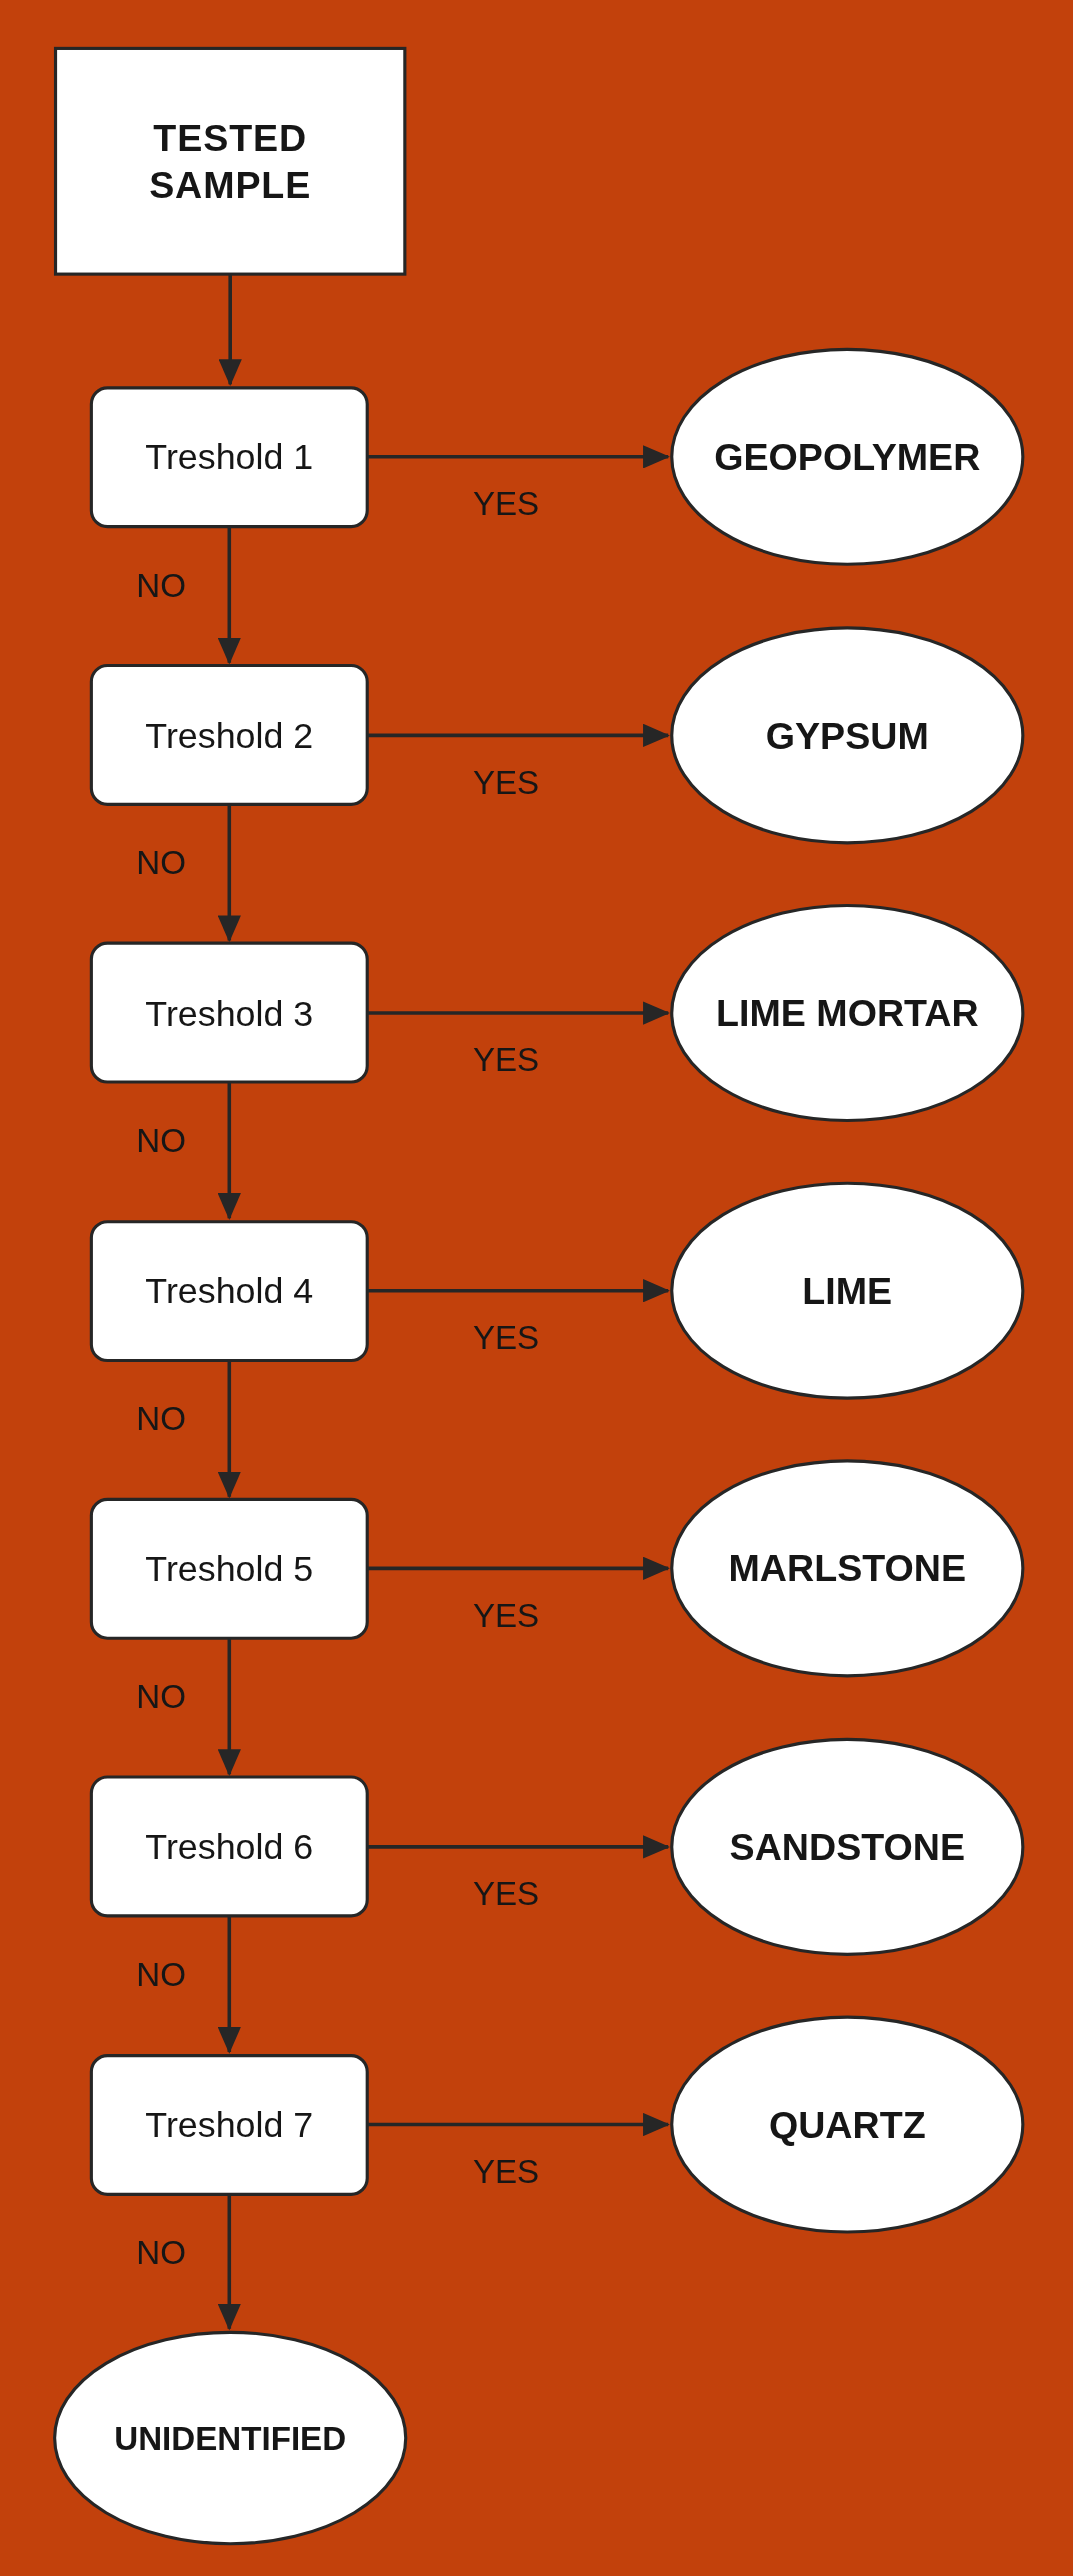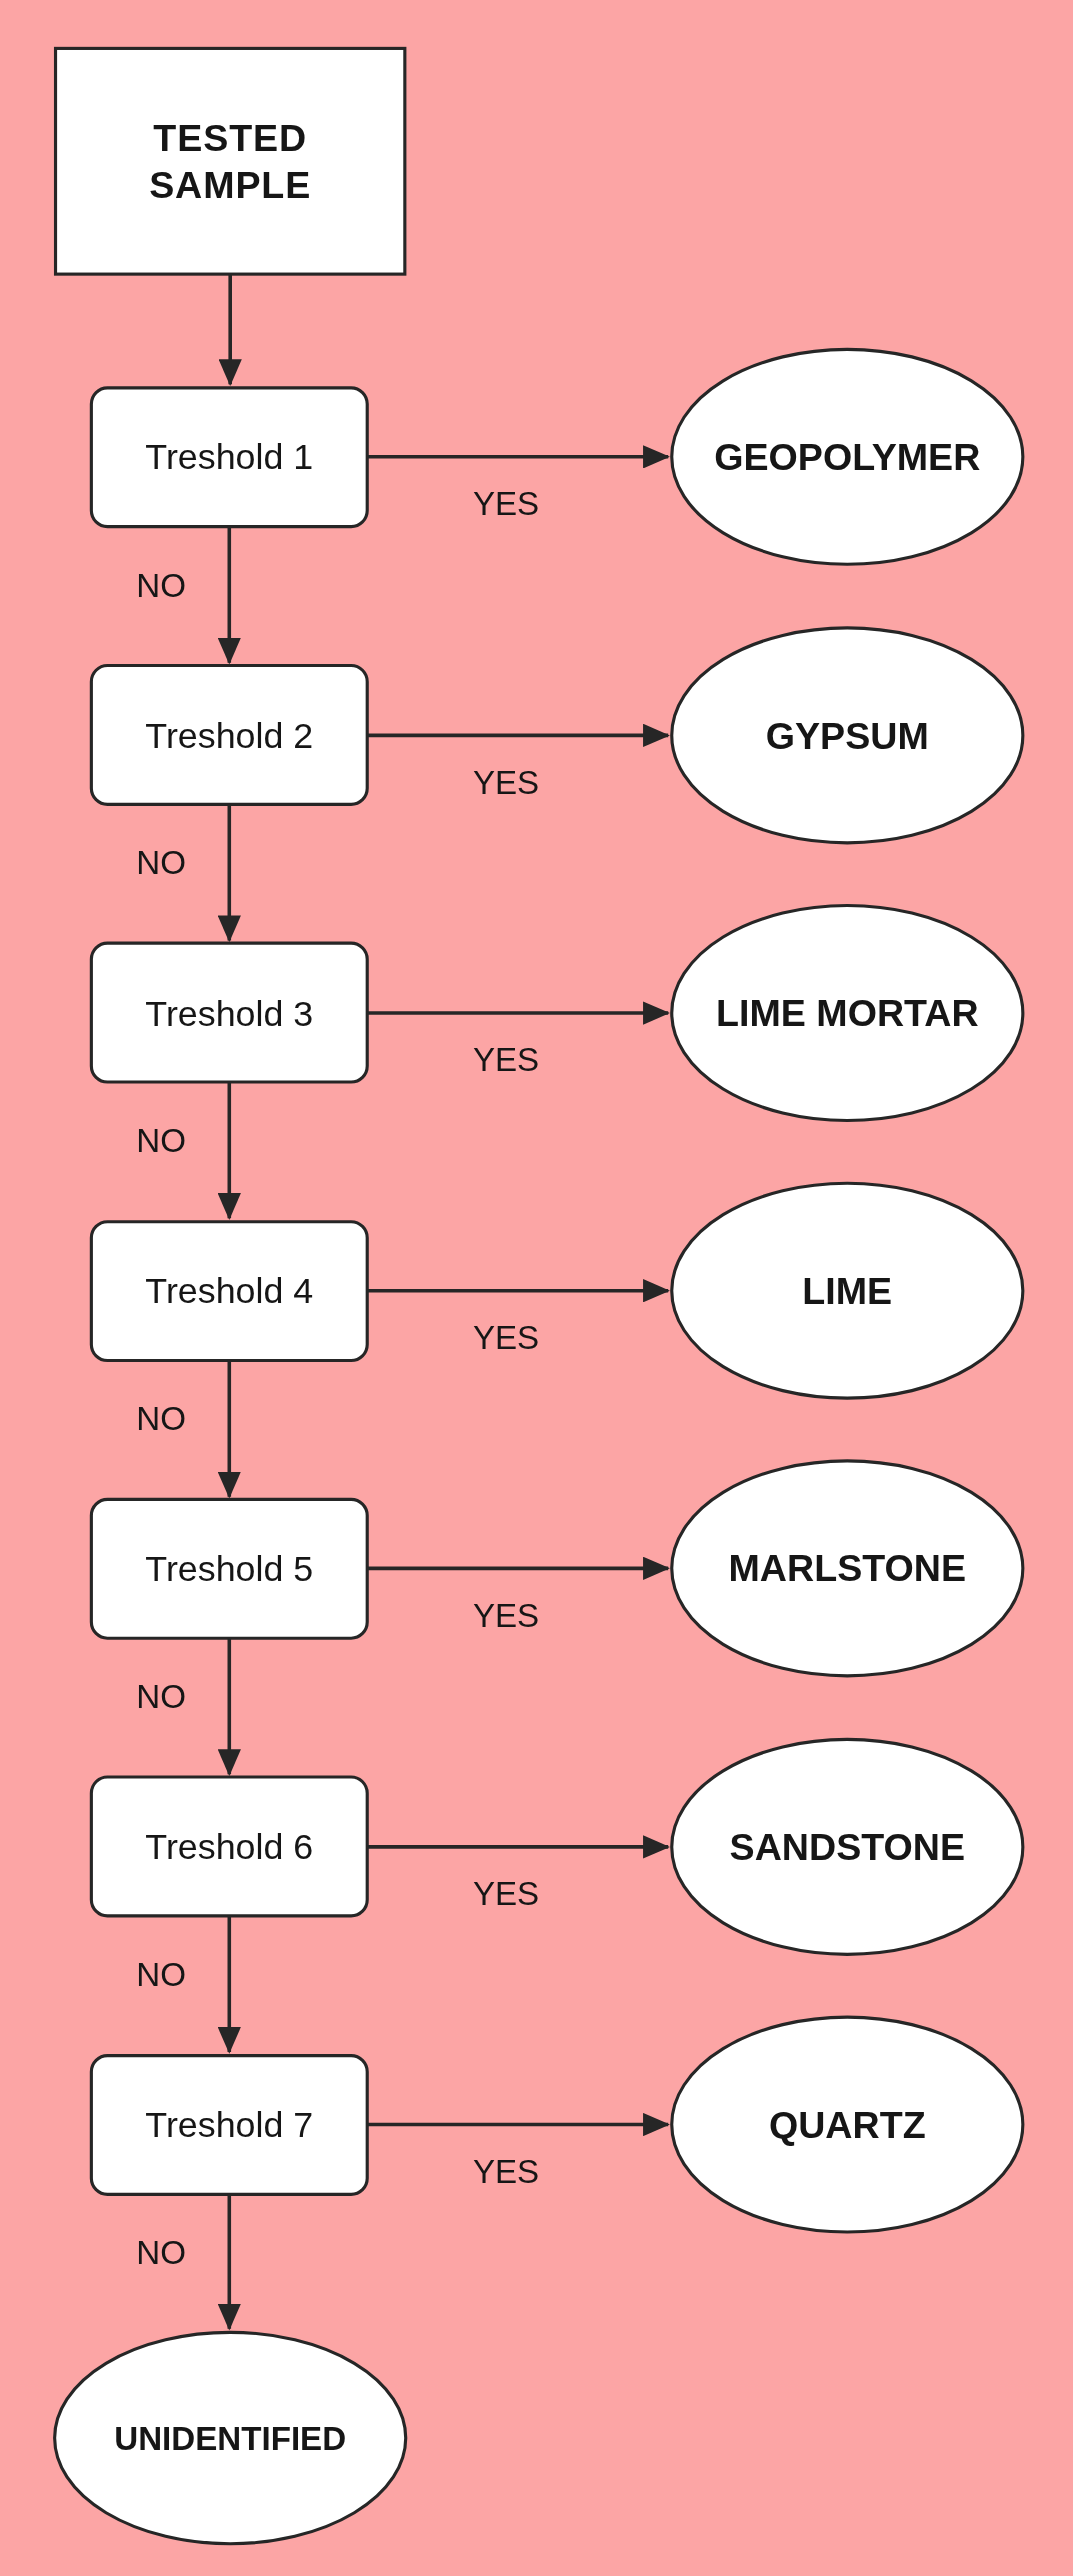--- a/index.html
+++ b/index.html
@@ -3,21 +3,21 @@
 <meta charset="utf-8">
 <style>
   html, body {
     margin: 0;
     padding: 0;
     background: #ffffff;
   }
   .page {
     width: 1073px;
     height: 2576px;
-    background: #fca5a5;
+    background: #c2410c;
     position: relative;
   }
   svg { display: block; }
   svg text {
     font-family: "Liberation Sans", sans-serif;
     fill: #161616;
   }
   .shape {
     fill: #ffffff;
     stroke: #262626;

